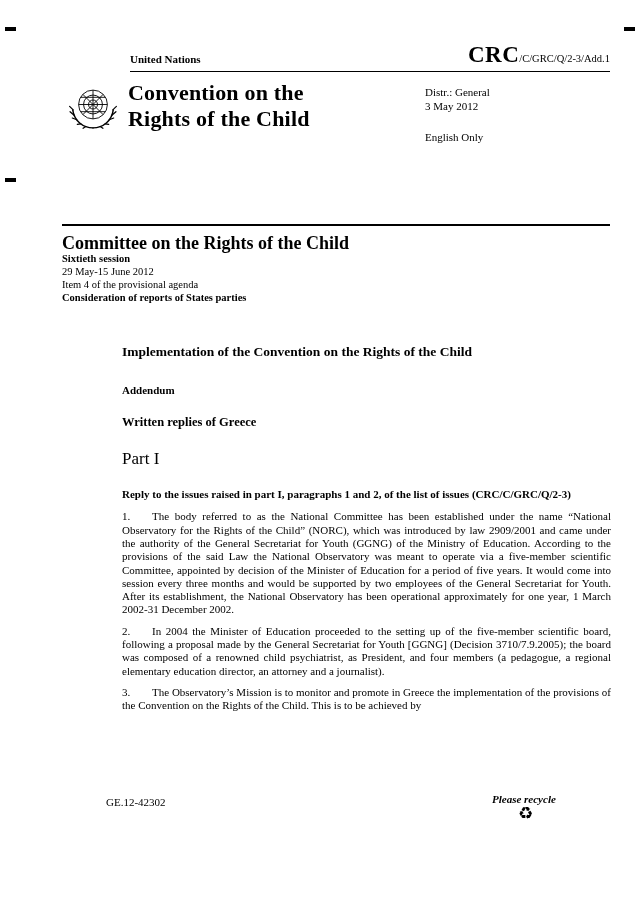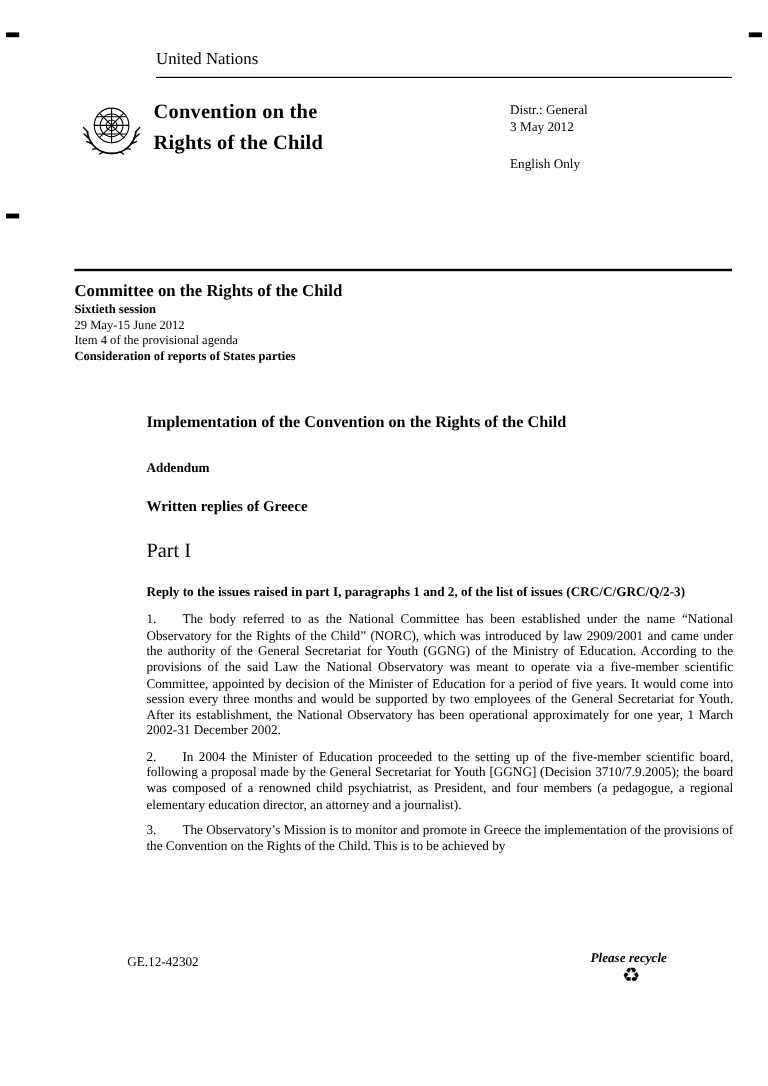--- a/index.html
+++ b/index.html
@@ -21,39 +21,39 @@
   .header-row {
     position: absolute;
     left: 130px; top: 42px;
     width: 480px;
     display: flex;
     justify-content: space-between;
     align-items: flex-end;
     border-bottom: 1px solid #000;
     padding-bottom: 3px;
   }
-  .org-name { font-size: 14px; font-weight: normal; padding-bottom: 3px; }
+  .org-name { font-size: 11px; font-weight: bold; padding-bottom: 3px; }
   .doc-symbol { display: flex; align-items: baseline; white-space: nowrap; }
   .doc-symbol .prefix { font-size: 23px; font-weight: bold; letter-spacing: 0.5px; }
   .doc-symbol .suffix { font-size: 10.5px; }
 
   .emblem { position: absolute; left: 66px; top: 82px; width: 54px; height: 54px; }
 
   .mast-title {
     position: absolute; left: 128px; top: 80px;
-    font-size: 17px; font-weight: bold; line-height: 26px;
+    font-size: 22px; font-weight: bold; line-height: 26px;
     letter-spacing: 0.2px;
   }
   .info-col { position: absolute; left: 425px; top: 85px; font-size: 11px; line-height: 14px; font-family: Liberation Serif, serif; }
   .info-col .lang { margin-top: 17px; }
 
   .thick-rule { position: absolute; left: 62px; top: 224px; width: 548px; height: 2px; background: #000; }
 
   .session { position: absolute; left: 62px; top: 237px; width: 400px; font-size: 10.5px; line-height: 13px; }
-  .session .committee { font-size: 14px; font-weight: bold; margin-bottom: 2px; }
+  .session .committee { font-size: 18px; font-weight: bold; margin-bottom: 2px; }
   .session .bold { font-weight: bold; }
 
   .main { position: absolute; left: 122px; top: 344px; width: 489px; }
   .main .doc-title { font-size: 13.5px; font-weight: bold; margin-bottom: 24px; }
   .main .doc-subtitle { font-size: 12.5px; font-weight: bold; line-height: 16.5px; margin-bottom: 16px; text-align: left; }
   .main .addendum { font-size: 11px; font-weight: bold; margin-bottom: 19px; }
   .main .replies-title { font-size: 12.5px; font-weight: bold; margin-bottom: 19px; }
   .main .part-title { font-size: 17px; font-weight: normal; margin-bottom: 17px; }
   .main .reply-heading { font-size: 11px; font-weight: bold; line-height: 13.4px; text-align: justify; margin-bottom: 9px; margin-top: 19px; }
   .para { font-size: 11px; line-height: 13.3px; text-align: justify; margin-bottom: 8px; }
@@ -68,20 +68,24 @@
 <body>
 
 <div class="page">
 
   <div class="reg-mark reg-tl"></div>
   <div class="reg-mark reg-tr"></div>
   <div class="reg-mark reg-ml"></div>
 
   <div class="header-row">
     <span class="org-name">United Nations</span>
+    <span class="doc-symbol">
+      <span class="prefix">CRC</span>
+      <span class="suffix">/C/GRC/Q/2-3/Add.1</span>
+    </span>
   </div>
 
   <div class="emblem">
     <svg viewBox="0 0 60 60" width="54" height="54" aria-hidden="true">
       <g fill="none" stroke="#000" stroke-width="1">
         <circle cx="30" cy="25" r="16"></circle>
         <circle cx="30" cy="25" r="10.5"></circle>
         <circle cx="30" cy="25" r="5"></circle>
         <line x1="14" y1="25" x2="46" y2="25"></line>
         <line x1="30" y1="9" x2="30" y2="41"></line>

